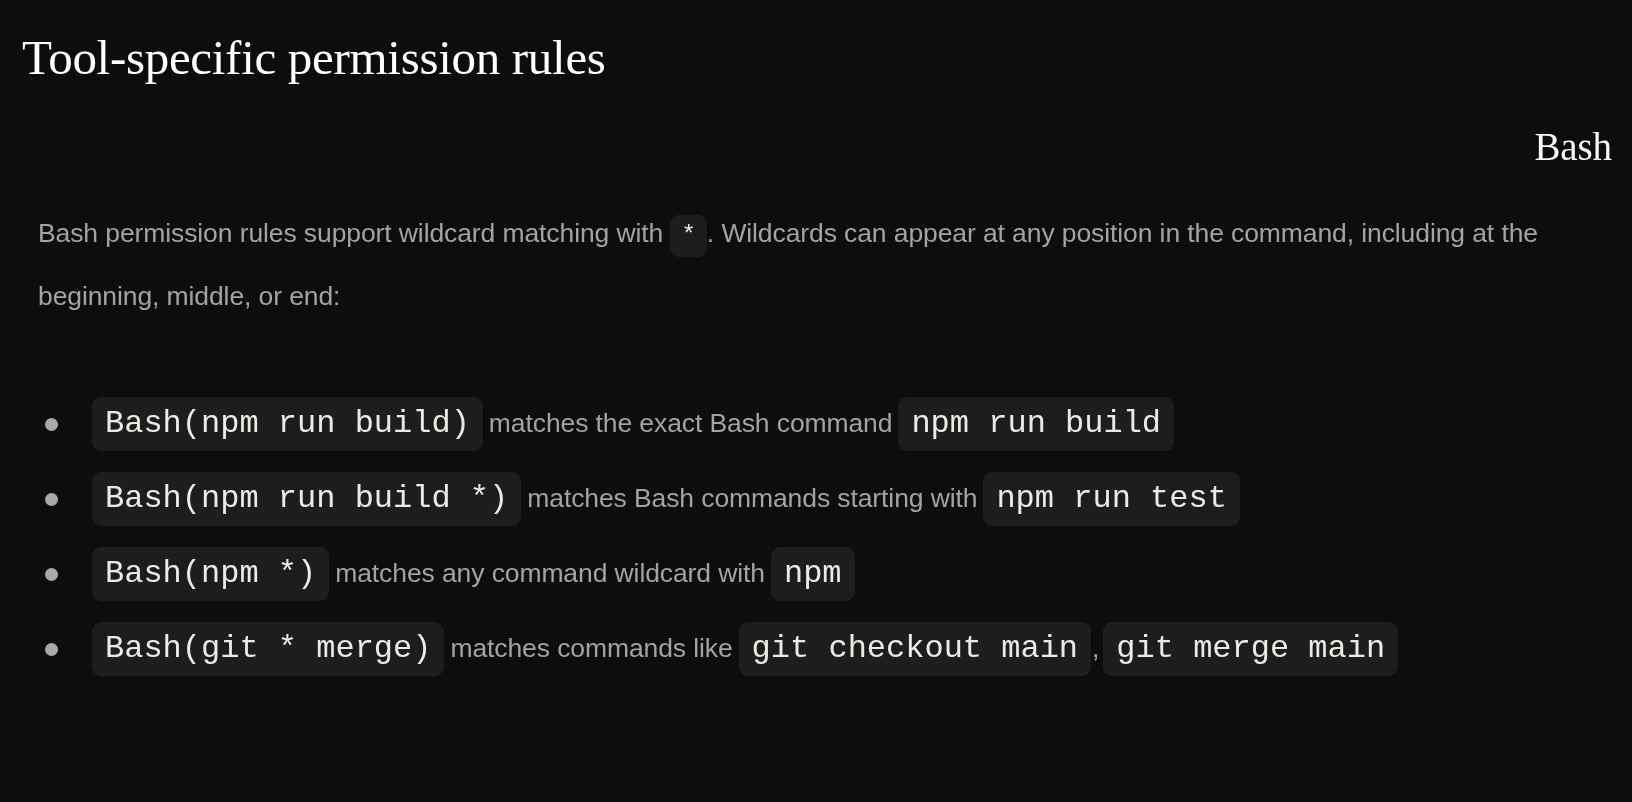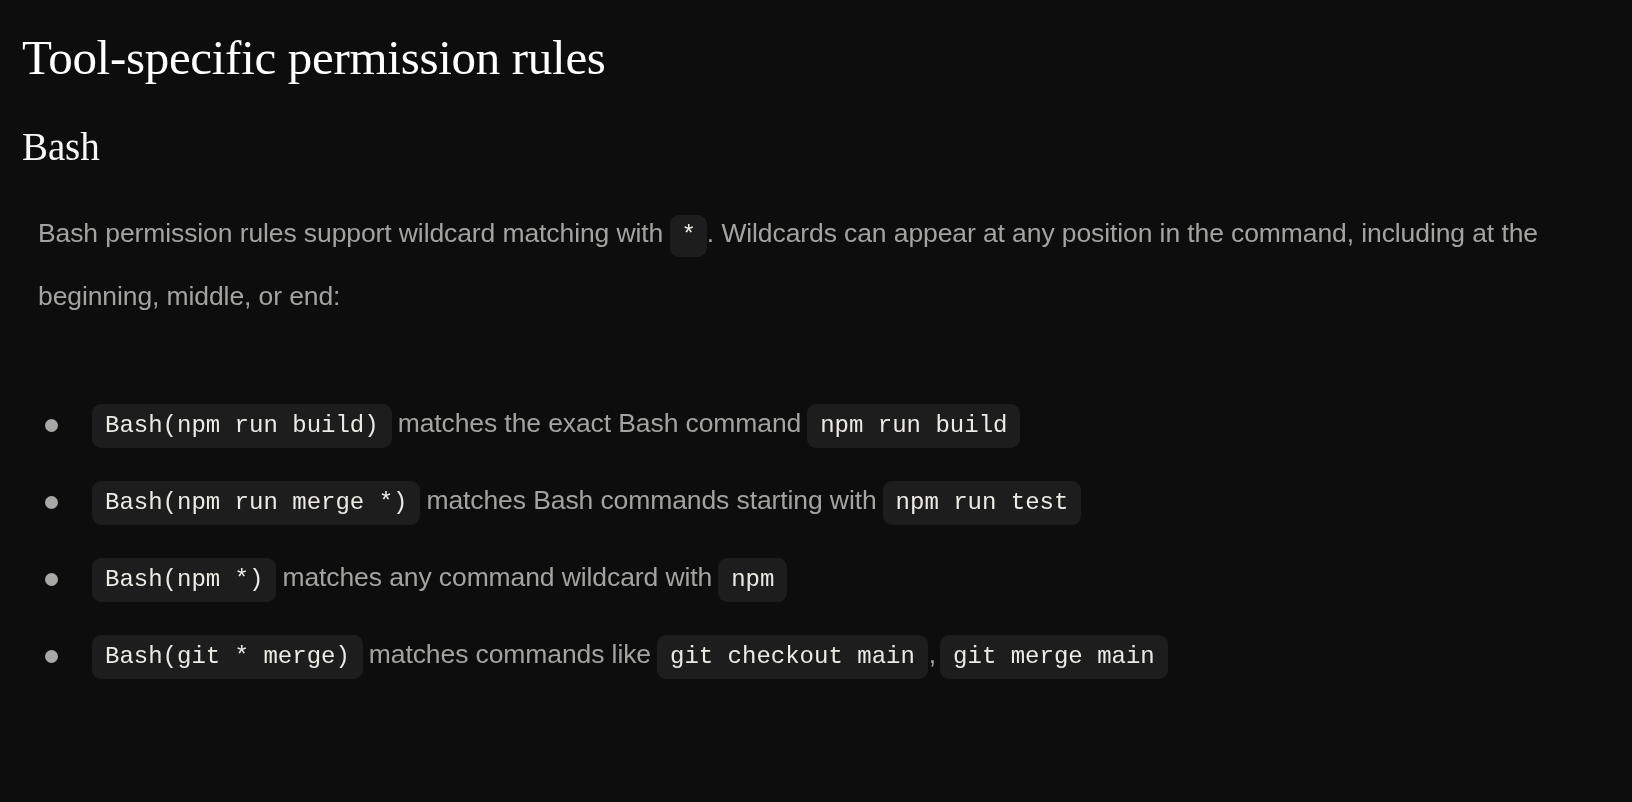--- a/index.html
+++ b/index.html
@@ -36,20 +36,21 @@
   .section-title {
     font-family: "Liberation Serif", serif;
     font-size: 39px;
     line-height: 1.0;
     color: #f7f7f5;
     font-weight: 400;
     letter-spacing: -0.1px;
     margin: 0;
     padding-top: 45px;
     padding-left: 2px;
+    text-align: right;
   }
   .body-para {
     font-family: "Liberation Sans", sans-serif;
     font-size: 26.5px;
     line-height: 61px;
     color: #a3a3a0;
     margin: 16px;
     padding-top: 21px;
     padding-left: 2px;
     max-width: 1580px;
@@ -76,21 +77,21 @@
     left: 25px;
     top: 50%;
     width: 13px;
     height: 13px;
     margin-top: -6px;
     border-radius: 50%;
     background: #a8a8a6;
   }
   code.chip {
     font-family: "Liberation Mono", monospace;
-    font-size: 24px;
+    font-size: 32px;
     background: #1d1d1e;
     color: #eceae4;
     border-radius: 9px;
     padding: 8px 13px 9px 13px;
     letter-spacing: 0px;
     white-space: pre;
   }
   code.chip.sm {
     font-size: 24px;
     padding: 7px 11px 8px 11px;
@@ -114,21 +115,21 @@
 
   <p class="body-para"><span>Bash permission rules support wildcard matching with</span>&nbsp;<code class="chip sm">*</code><span>. Wildcards can appear at any position in the command, including at the beginning, middle, or end:</span></p>
 
   <ul class="rules-list">
 
     <li class="rule-item">
       <span class="bullet"></span><code class="chip">Bash(npm run build)</code><span class="rule-text">matches the exact Bash command</span><code class="chip">npm run build</code>
     </li>
 
     <li class="rule-item">
-      <span class="bullet"></span><code class="chip">Bash(npm run merge *)</code><span class="rule-text">matches Bash commands starting with</span><code class="chip">npm run test</code>
+      <span class="bullet"></span><code class="chip">Bash(npm run build *)</code><span class="rule-text">matches Bash commands starting with</span><code class="chip">npm run test</code>
     </li>
 
     <li class="rule-item">
       <span class="bullet"></span><code class="chip">Bash(npm *)</code><span class="rule-text">matches any command wildcard with</span><code class="chip">npm</code>
     </li>
 
 
     <li class="rule-item">
       <span class="bullet"></span><code class="chip">Bash(git * merge)</code><span class="rule-text">matches commands like</span><code class="chip">git checkout main</code><span class="comma">,</span><code class="chip">git merge main</code>
     </li>

